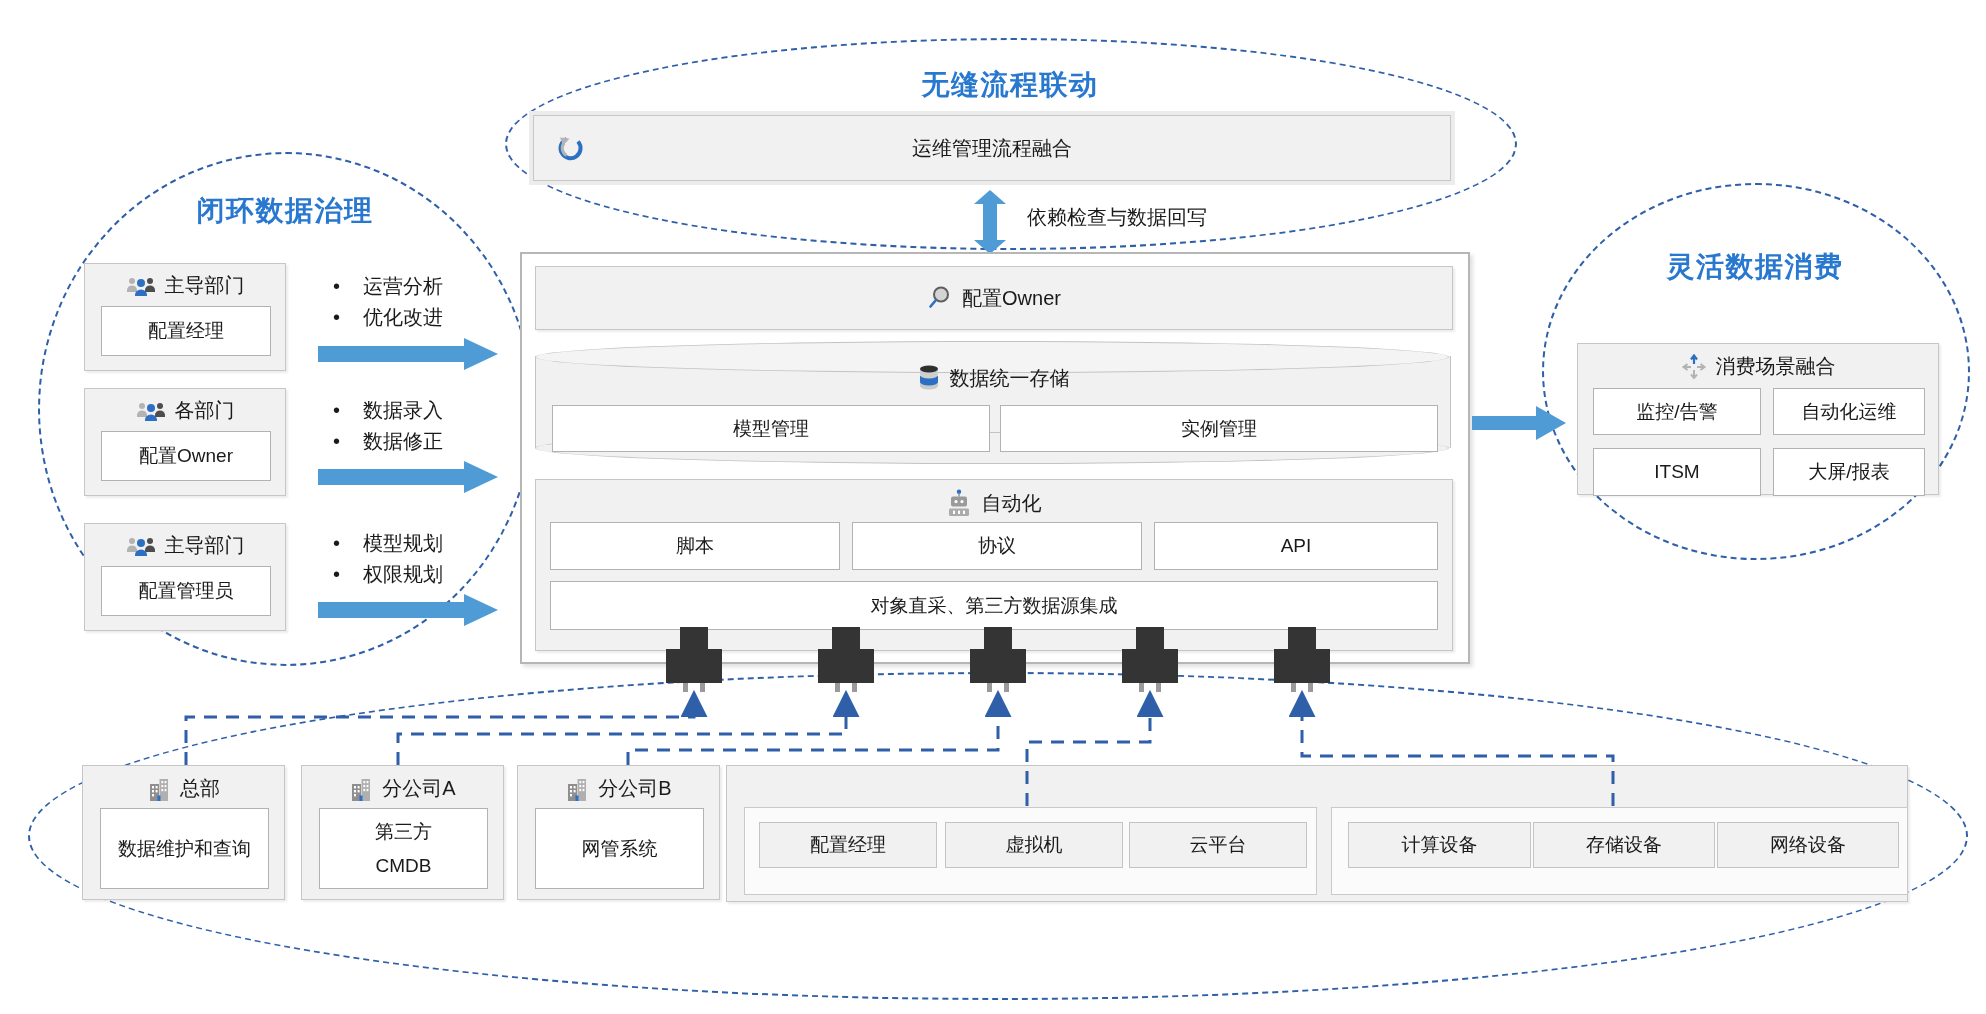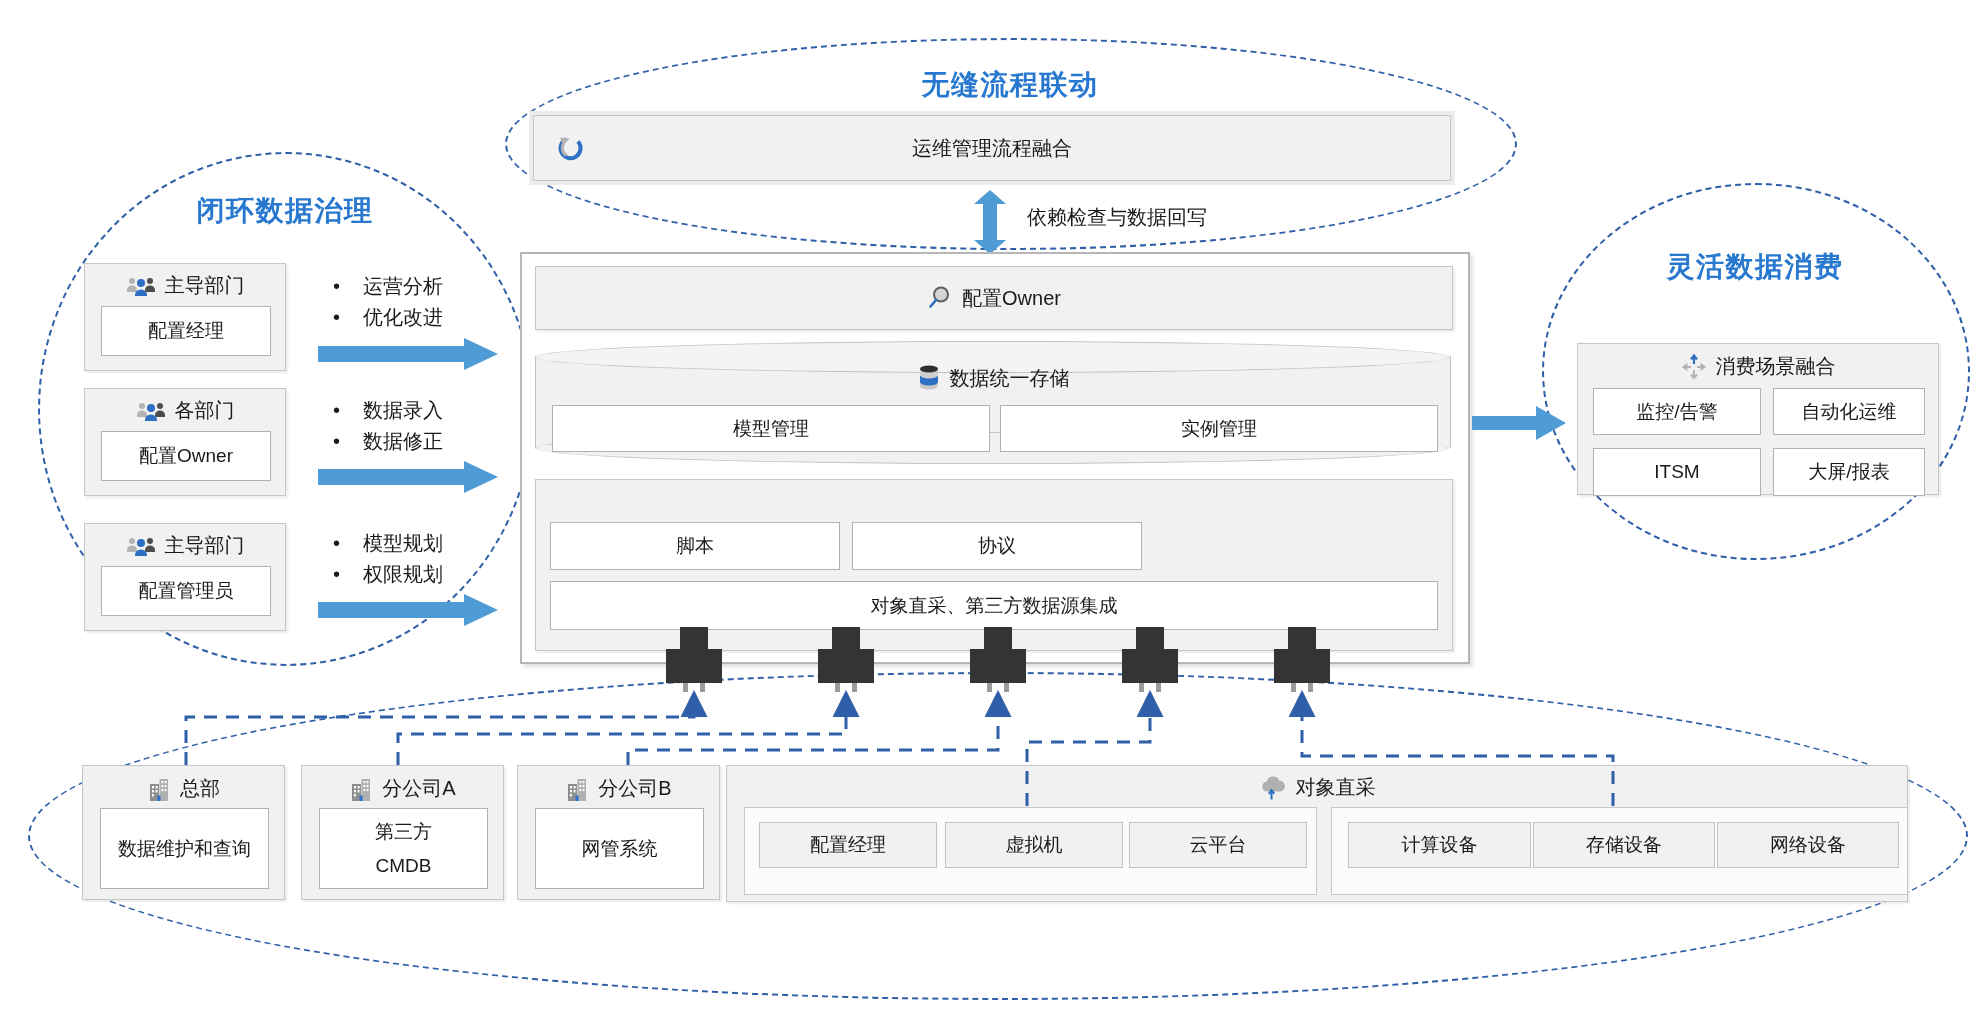--- a/index.html
+++ b/index.html
@@ -188,22 +188,39 @@
         <path d="M3 5 v6 a9 3.5 0 0 0 18 0 v-6 z" fill="#cfcfcf"></path>
         <ellipse cx="12" cy="5" rx="9" ry="3.4" fill="#2f2f2f"></ellipse>
       </svg>
     </span>
     <span>数据统一存储</span>
   </div>
   <div class="white-box" style="left:552px;top:405px;width:436px;height:45px">模型管理</div>
   <div class="white-box" style="left:1000px;top:405px;width:436px;height:45px">实例管理</div>
 
   <div class="gray-box" style="left:535px;top:479px;width:916px;height:170px"></div>
+  <div class="hdr-row" style="left:535px;top:489px;width:916px;right:auto">
+    <span class="icon">
+      <svg width="28" height="28" viewBox="0 0 28 28">
+        <circle cx="14" cy="2.8" r="2.2" fill="#2d6fc2"></circle>
+        <rect x="13.2" y="4.6" width="1.6" height="3" fill="#9a9a9a"></rect>
+        <rect x="6" y="7.6" width="16" height="10" rx="2" fill="#9a9a9a"></rect>
+        <circle cx="11" cy="12.6" r="1.6" fill="#fff"></circle>
+          <circle cx="17" cy="12.6" r="1.6" fill="#fff"></circle>
+        <rect x="4" y="19.6" width="20" height="7.4" rx="1.5" fill="#ababab"></rect>
+        <rect x="8" y="21.6" width="2" height="3.4" fill="#fff"></rect>
+          <rect x="13" y="21.6" width="2" height="3.4" fill="#fff"></rect>
+          <rect x="18" y="21.6" width="2" height="3.4" fill="#fff"></rect>
+      </svg>
+    </span>
+    <span>自动化</span>
+  </div>
   <div class="white-box" style="left:550px;top:522px;width:288px;height:46px">脚本</div>
   <div class="white-box" style="left:852px;top:522px;width:288px;height:46px">协议</div>
+  <div class="white-box" style="left:1154px;top:522px;width:282px;height:46px">API</div>
   <div class="white-box" style="left:550px;top:581px;width:886px;height:47px">对象直采、第三方数据源集成</div>
 
   <div class="plug" style="left:666px;top:627px">
       <div class="plug-top"></div>
       <div class="plug-body"></div>
       <div class="plug-prong p1"></div>
       <div class="plug-prong p2"></div>
     </div>
   <div class="plug" style="left:818px;top:627px">
       <div class="plug-top"></div>
@@ -339,32 +356,20 @@
             </g>
           <rect x="10.5" y="19.5" width="3" height="5.5" fill="#2d6fc2"></rect>
         </svg>
       </span>
       <span>分公司B</span>
     </div>
     <div class="white-box" style="left:17px;top:42px;width:167px;height:79px">网管系统</div>
   </div>
 
   <div class="gray-box" style="left:726px;top:765px;width:1180px;height:135px">
-    <div class="hdr-row" style="top:8px">
-      <span class="icon">
-        <svg width="28" height="26" viewBox="0 0 28 26">
-          <path d="M7.5 16.5 a5 5 0 0 1 0.4-9.9 A6.5 6.5 0 0 1 20.4 5.8 A4.8 4.8 0 0 1 20.8 16.5 z" fill="#b0b0b0"></path>
-          <g stroke="#2d6fc2" stroke-width="2" fill="none">
-            <path d="M12.5 24.5 V16"></path>
-              <path d="M9.8 18.8 L12.5 15 L15.2 18.8"></path>
-          </g>
-        </svg>
-      </span>
-      <span>对象直采</span>
-    </div>
     <div class="sub-box" style="left:17px;top:41px;width:571px;height:86px">
       <div class="lite-box" style="left:14px;top:14px;width:176px;height:44px">配置经理</div>
       <div class="lite-box" style="left:200px;top:14px;width:176px;height:44px">虚拟机</div>
       <div class="lite-box" style="left:384px;top:14px;width:176px;height:44px">云平台</div>
     </div>
     <div class="sub-box" style="left:604px;top:41px;width:575px;height:86px">
       <div class="lite-box" style="left:16px;top:14px;width:181px;height:44px">计算设备</div>
       <div class="lite-box" style="left:201px;top:14px;width:180px;height:44px">存储设备</div>
       <div class="lite-box" style="left:385px;top:14px;width:180px;height:44px">网络设备</div>
     </div>

